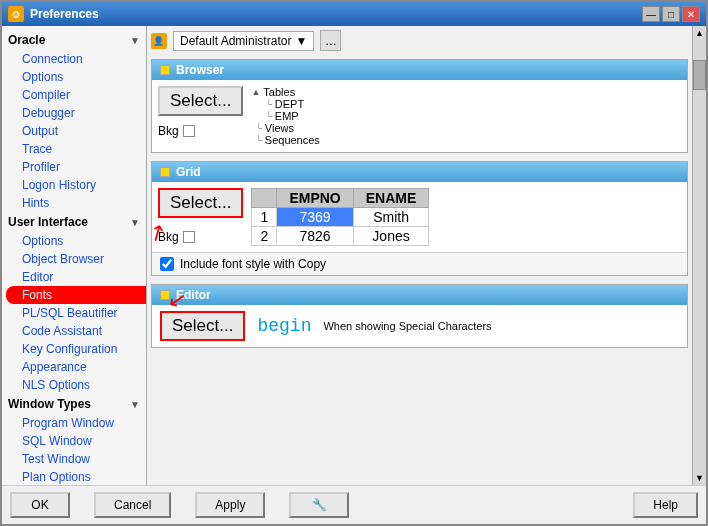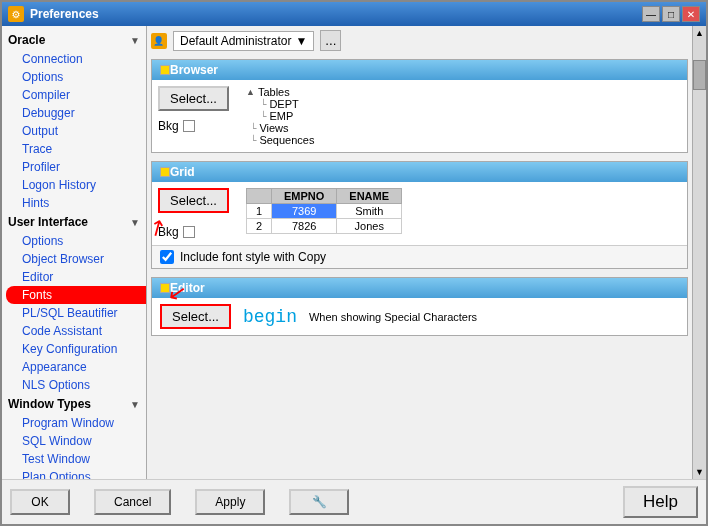--- a/index.html
+++ b/index.html
@@ -155,20 +155,21 @@
       background: white;
     }
 
     .section-header {
       background: linear-gradient(to bottom, #7ec8f0, #4aa0d8);
       color: white;
       padding: 3px 8px;
       font-weight: bold;
       display: flex;
       align-items: center;
+      gap: 6px;
       font-size: 12px;
     }
 
     .section-indicator {
       width: 10px;
       height: 10px;
       background: #ffd700;
       border: 1px solid #aaa;
       display: inline-block;
     }
@@ -178,21 +179,21 @@
       display: flex;
       align-items: flex-start;
       gap: 8px;
     }
 
     .select-btn {
       background: #e8e8e8;
       border: 2px outset #ccc;
       padding: 3px 10px;
       cursor: pointer;
-      font-size: 13px;
+      font-size: 17px;
       min-width: 70px;
       text-align: center;
       position: relative;
     }
 
     .bkg-row {
       display: flex;
       align-items: center;
       gap: 4px;
       margin-top: 4px;
@@ -202,21 +203,21 @@
     .bkg-checkbox {
       width: 12px;
       height: 12px;
       border: 1px solid #888;
       background: white;
     }
 
     
     .grid-table {
       border-collapse: collapse;
-      font-size: 11px;
+      font-size: 14px;
     }
 
     .grid-table th {
       background: #c8c8c8;
       border: 1px solid #aaa;
       padding: 1px 12px;
       text-align: center;
     }
 
     .grid-table td {
@@ -283,21 +284,21 @@
       font-size: 12px;
       min-width: 60px;
       text-align: center;
     }
 
     .help-btn {
       background: #e8e8e8;
       border: 2px outset #ccc;
       padding: 4px 18px;
       cursor: pointer;
-      font-size: 17px;
+      font-size: 12px;
     }
 
     
     .right-scroll {
       width: 14px;
       background: #d8d8d8;
       border-left: 1px solid #aaa;
       display: flex;
       flex-direction: column;
     }

